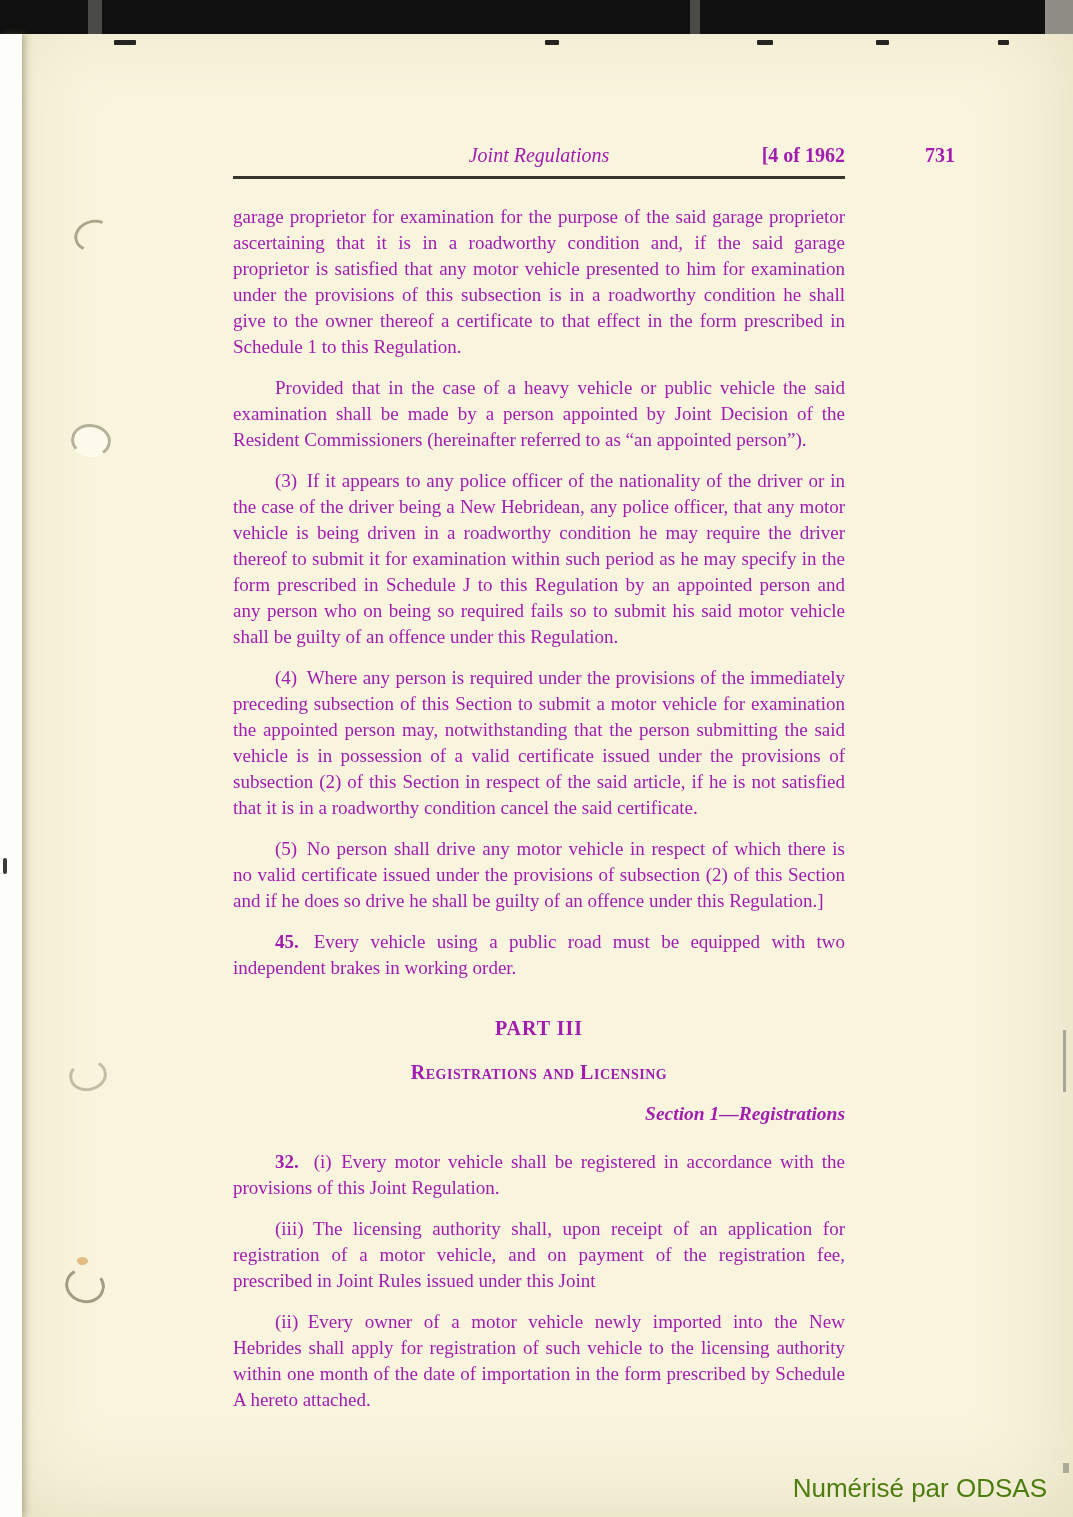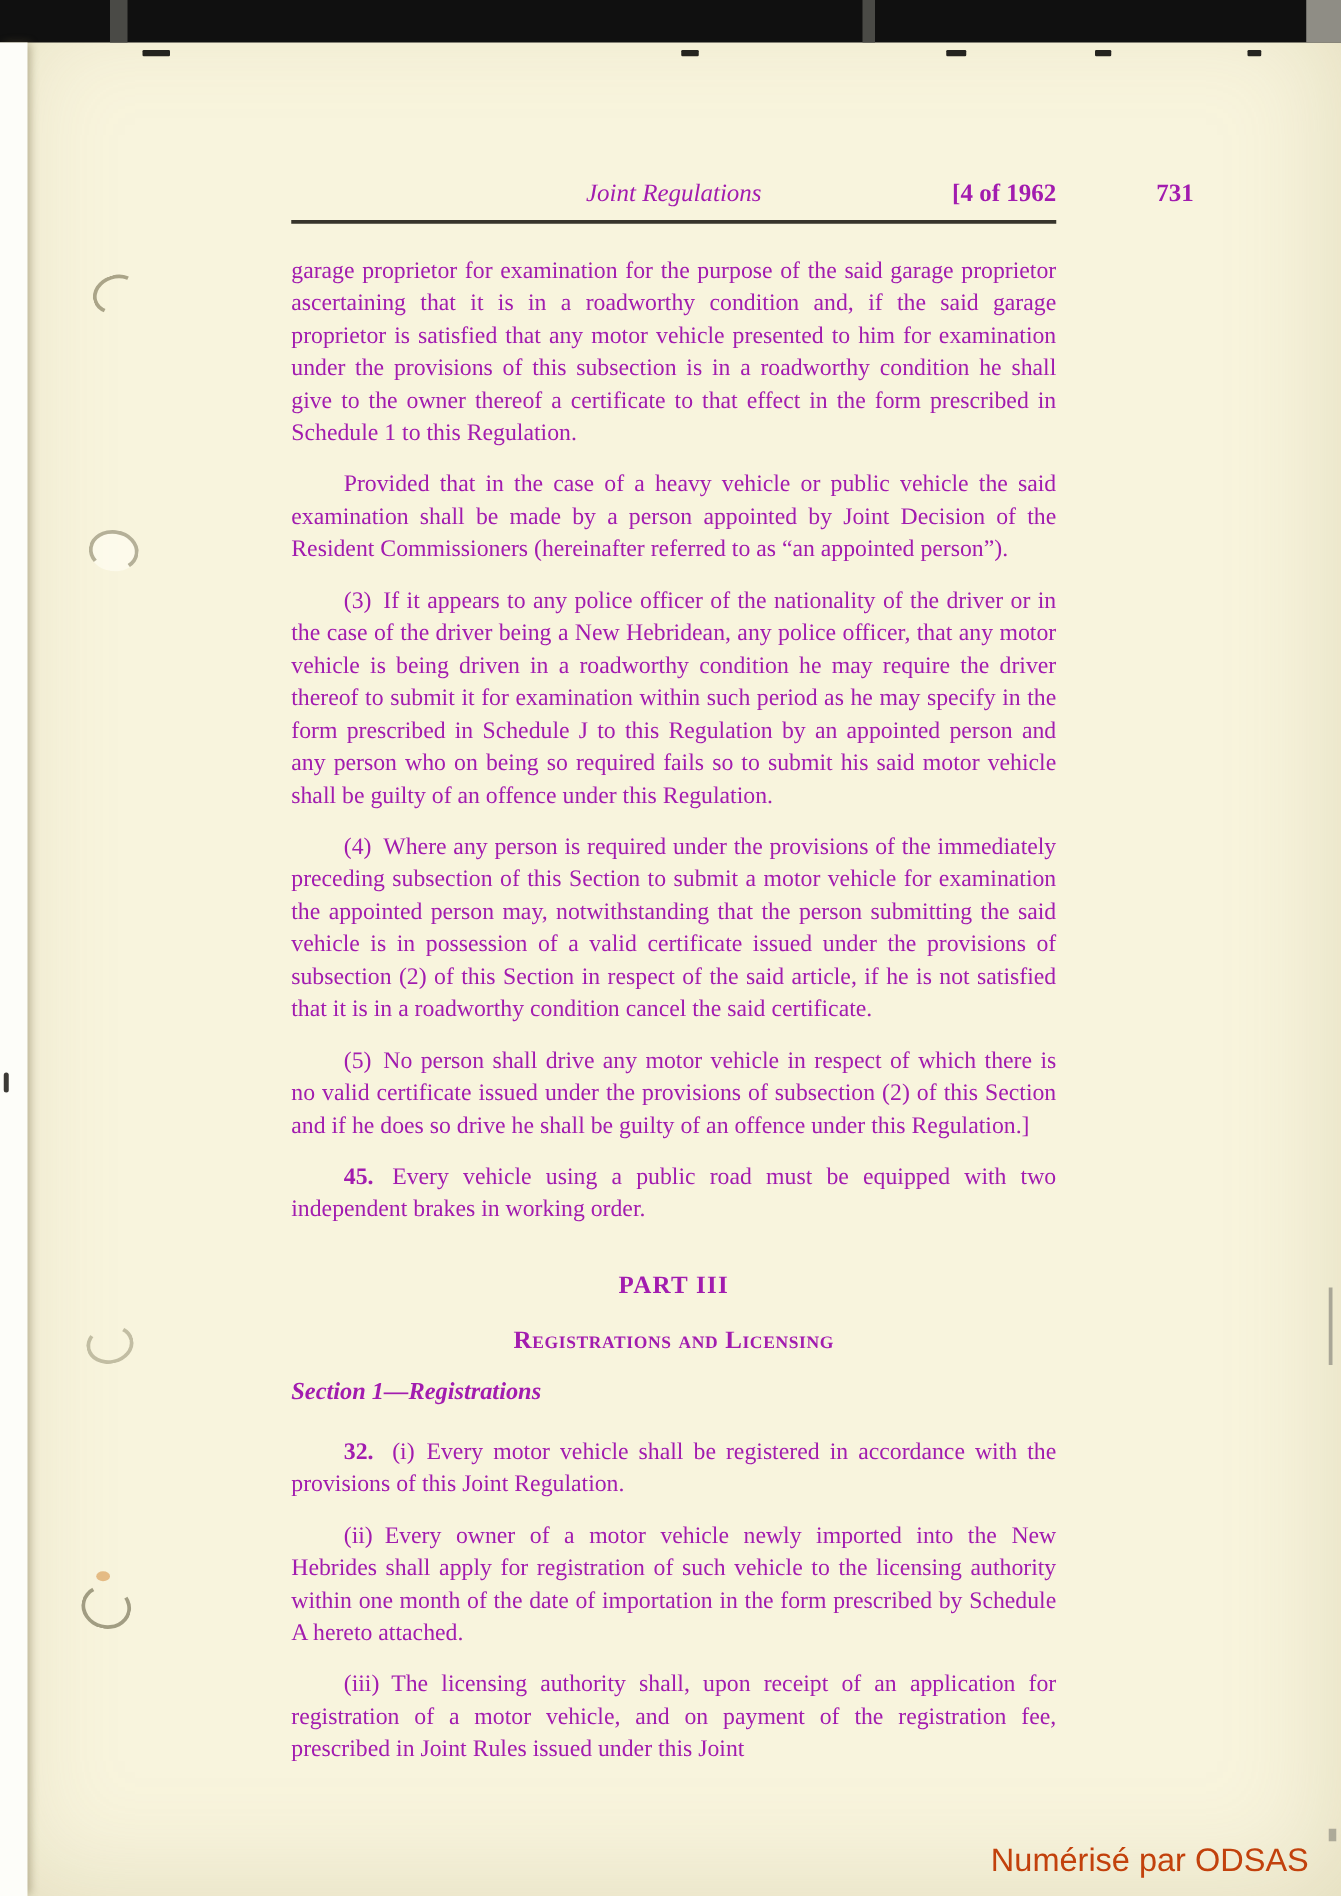--- a/index.html
+++ b/index.html
@@ -99,27 +99,27 @@
   .lead { margin-right:15px; }
   .part-heading {
     text-align:center; font-weight:bold; font-size:20px;
     letter-spacing:1px; margin:34px 0 18px; text-indent:0;
   }
   .chapter-heading {
     text-align:center; font-variant:small-caps; font-weight:600;
     font-size:20px; letter-spacing:.5px; margin-bottom:16px; text-indent:0;
   }
   .section-heading {
-    text-align:left; font-style:italic; font-weight:bold;
+    text-align:right; font-style:italic; font-weight:bold;
     font-size:19.5px; margin-bottom:22px; text-indent:0;
   }
   .watermark {
     position:absolute; right:26px; bottom:13px;
     font-family:"Liberation Sans", sans-serif;
-    font-size:26px; color:#c2410c;
+    font-size:26px; color:#4d7c0f;
   }
 </style>
 </head>
 <body>
 
 <div class="scan">
 
   <div class="top-bar"></div>
   <div class="top-notch" style="left:88px; width:14px;"></div>
   <div class="top-notch" style="left:690px; width:10px;"></div>
@@ -161,21 +161,21 @@
     <p class="para"><b class="lead">45.</b><span>Every vehicle using a public road must be equipped with two independent brakes in working order.</span></p>
 
     <p class="part-heading">PART III</p>
 
     <p class="chapter-heading">Registrations and Licensing</p>
 
     <p class="section-heading">Section 1—Registrations</p>
 
     <p class="para"><b class="lead">32.</b><span>(i) Every motor vehicle shall be registered in accordance with the provisions of this Joint Regulation.</span></p>
 
+    <p class="para"><span>(iii) The licensing authority shall, upon receipt of an application for registration of a motor vehicle, and on payment of the registration fee, prescribed in Joint Rules issued under this Joint</span></p>
+
     <p class="para"><span>(ii) Every owner of a motor vehicle newly imported into the New Hebrides shall apply for registration of such vehicle to the licensing authority within one month of the date of importation in the form prescribed by Schedule A hereto attached.</span></p>
-
-    <p class="para"><span>(iii) The licensing authority shall, upon receipt of an application for registration of a motor vehicle, and on payment of the registration fee, prescribed in Joint Rules issued under this Joint</span></p>
 
   </div>
 
   <div class="watermark">Numérisé par ODSAS</div>
 
 </div>
 
 </body></html>

